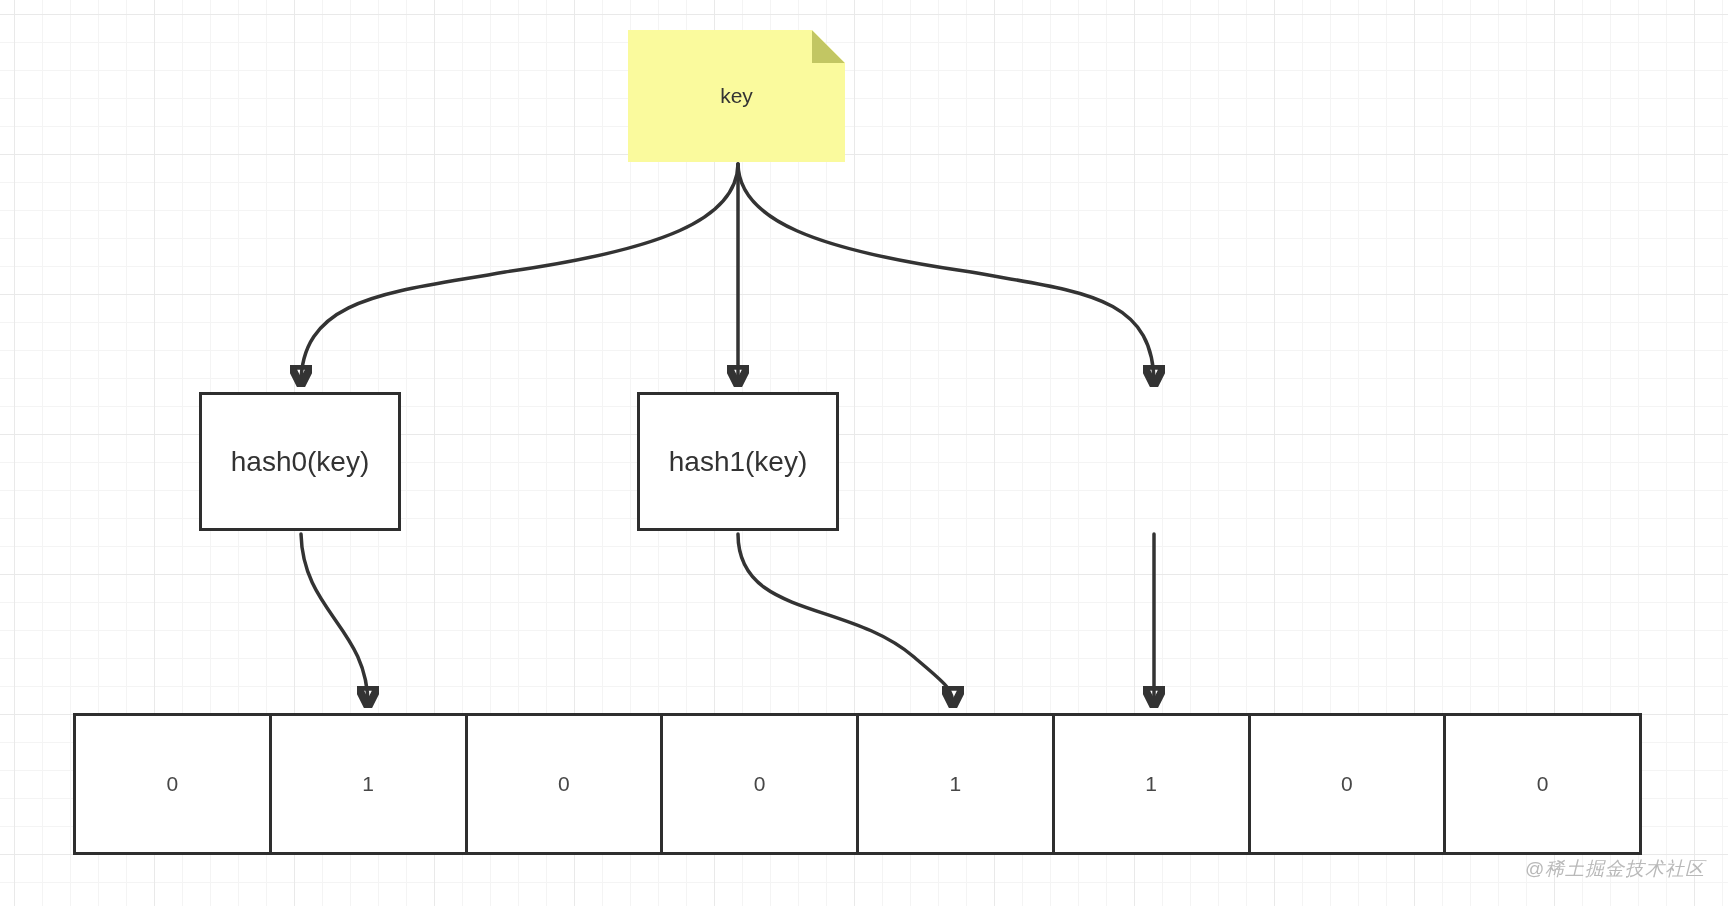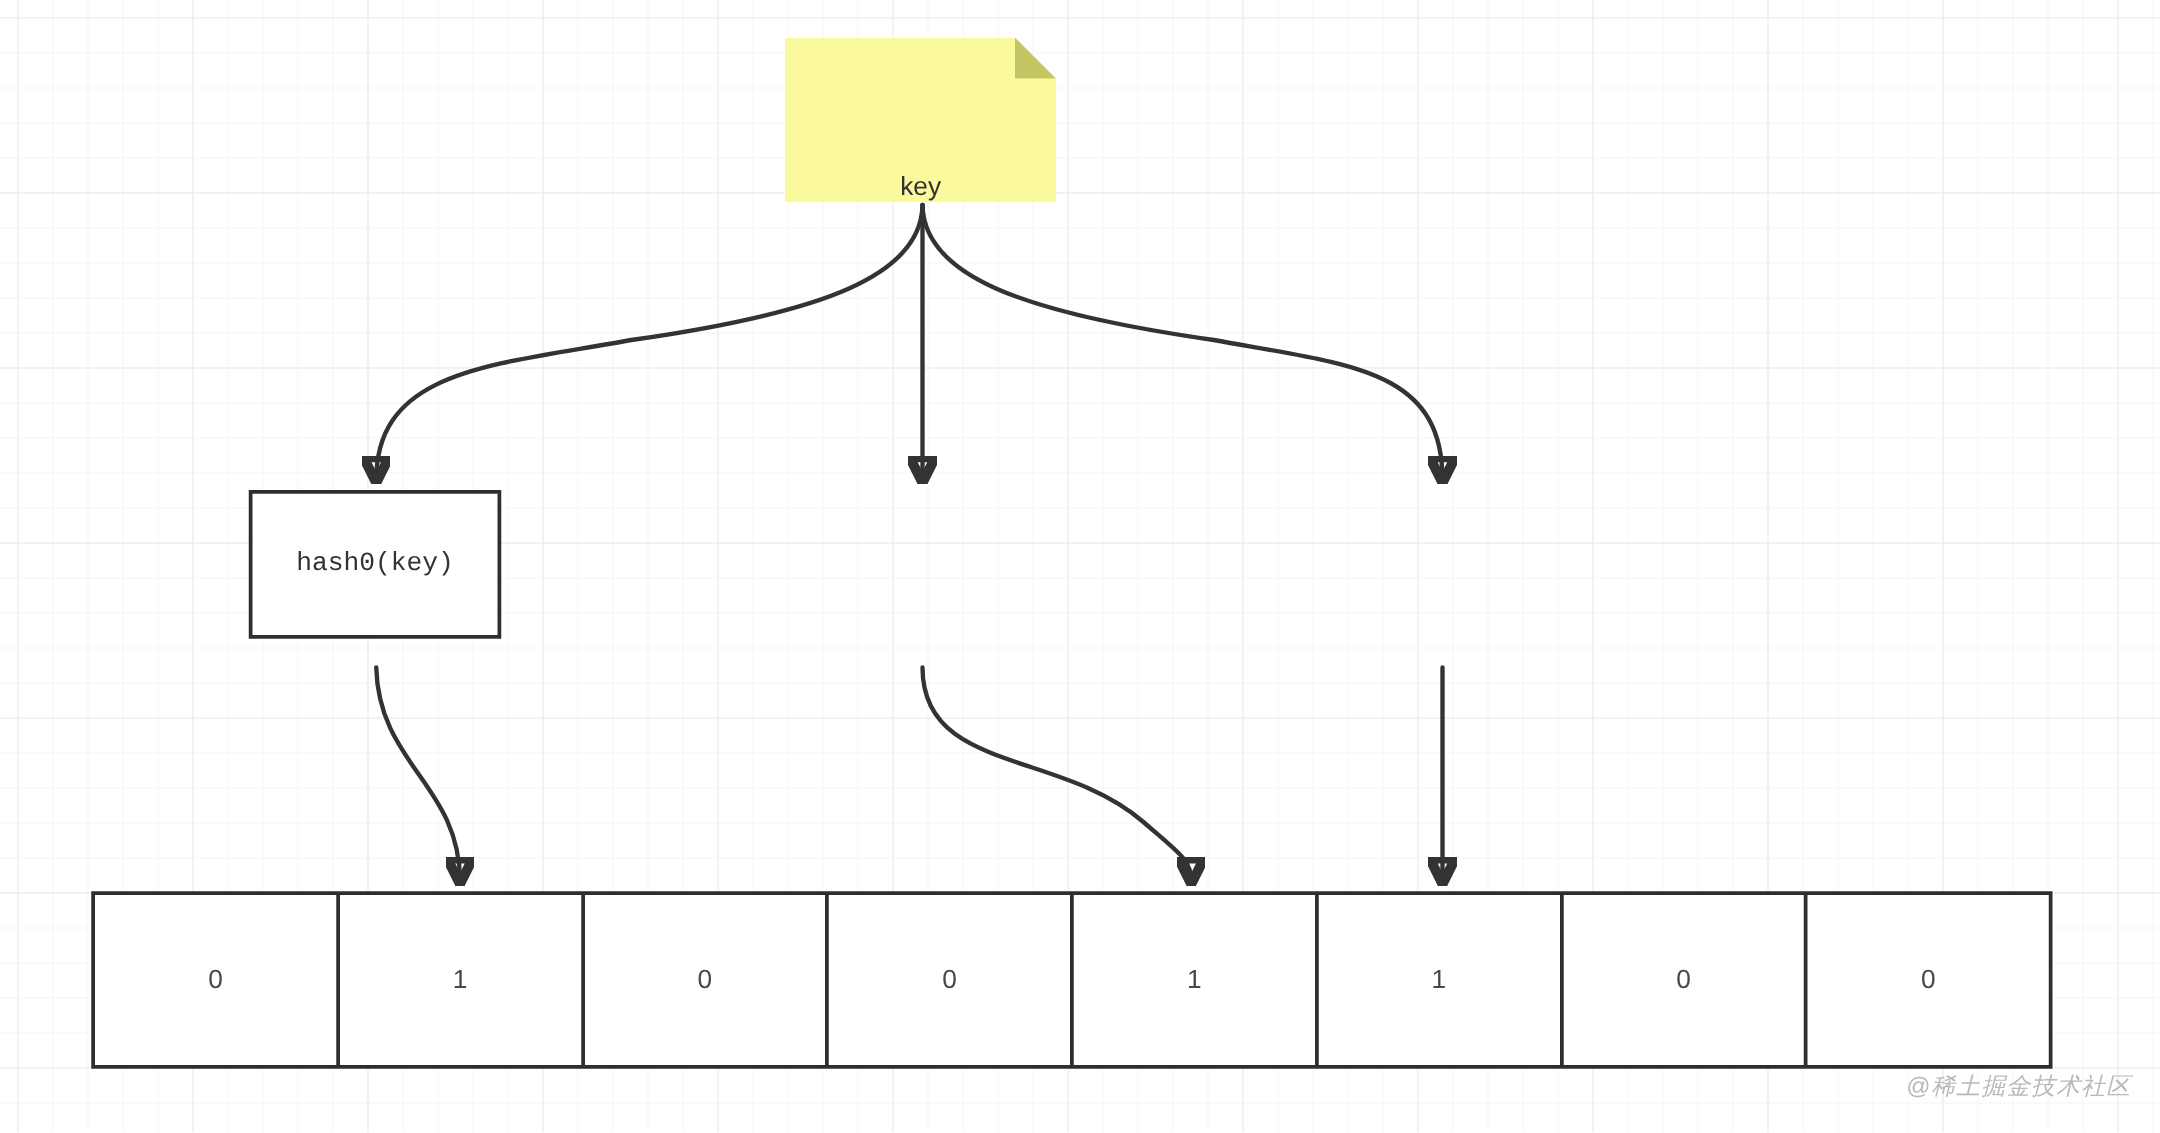--- a/index.html
+++ b/index.html
@@ -36,45 +36,44 @@
     stroke-width: 3.5;
     stroke-linecap: round;
   }
   .sticky-note {
     position: absolute;
     left: 628px; top: 30px;
     width: 217px; height: 132px;
     background: #fafa9d;
     clip-path: polygon(0 0, calc(100% - 33px) 0, 100% 33px, 100% 100%, 0 100%);
     display: flex;
-    align-items: flex-end;
+    align-items: center;
     justify-content: center;
     font-size: 21px;
     color: #333333;
   }
   .sticky-note .fold {
     position: absolute;
     top: 0; right: 0;
     width: 33px; height: 33px;
     background: #c2c663;
     clip-path: polygon(0 0, 100% 100%, 0 100%);
   }
   .hash-box {
     position: absolute;
     top: 392px;
-    width: 202px; height: 119px;
+    width: 202px; height: 139px;
     box-sizing: border-box;
     background: #ffffff;
     border: 3px solid #2e2e2e;
     display: flex;
     align-items: center;
     justify-content: center;
-    font-size: 21px;
+    font-size: 28px;
     color: #333333;
-    font-family: Liberation Mono, monospace;
   }
   .hash-box.h0 { left: 199px; }
   .hash-box.h1 { left: 637px; }
   .hash-box.h2 { left: 1053px; }
   .bit-array {
     position: absolute;
     left: 73px; top: 713px;
     width: 1569px; height: 142px;
     box-sizing: border-box;
     border: 3px solid #2e2e2e;
@@ -122,20 +121,23 @@
   </svg>
 
   <div class="sticky-note">
     <div class="fold"></div>
     <span>key</span>
   </div>
 
   <div class="hash-box h0">
     <span>hash0(key)</span>
   </div>
+  <div class="hash-box h1">
+    <span>hash1(key)</span>
+  </div>
 
   <div class="bit-array">
     <div class="bit-cell">
       <span>0</span>
     </div>
     <div class="bit-cell">
       <span>1</span>
     </div>
     <div class="bit-cell">
       <span>0</span>

